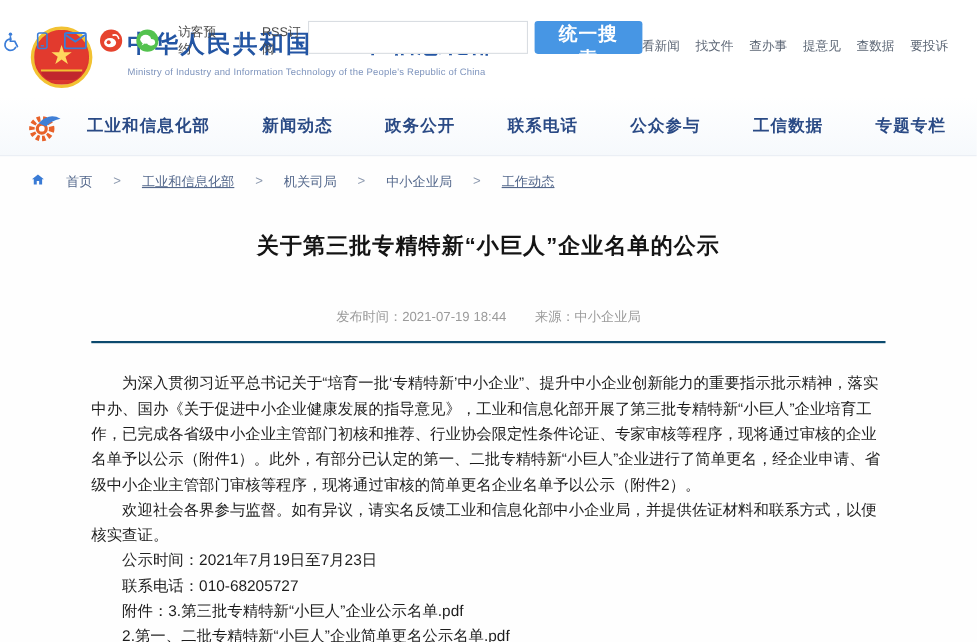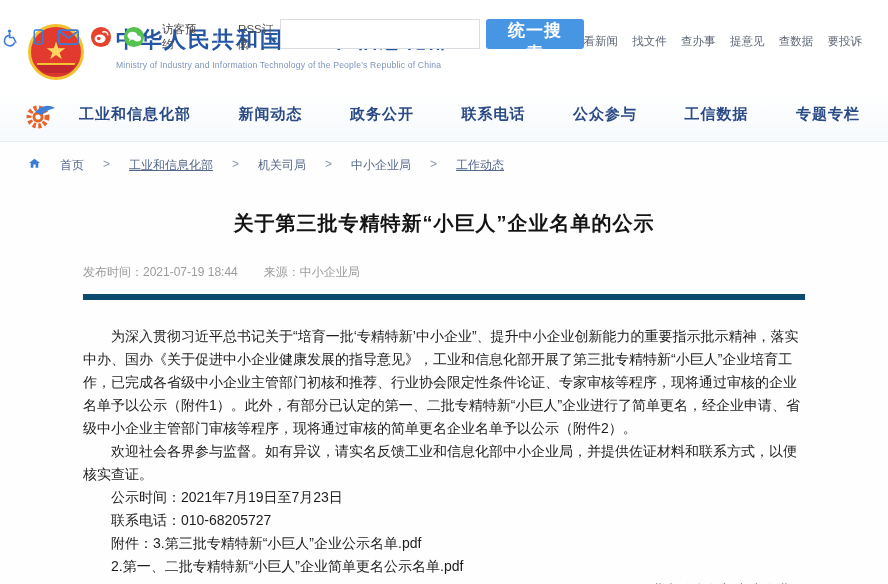--- a/index.html
+++ b/index.html
@@ -59,22 +59,22 @@
   .crumb { cursor:pointer; }
   .crumb.u { text-decoration:underline; }
   .crumb-sep { color:#8a97ad; }
   
   .article { width:722px; margin:0 auto; }
   .article-title {
     text-align:center; font-size:20px; font-weight:bold; color:#141414;
     margin-top:26px; letter-spacing:1px;
   }
   .article-meta {
-    font-size:12px; color:#9b9b9b; margin-top:27px;
-    padding-bottom:13px; border-bottom:6px solid #0c4a6e;
+    text-align:center; font-size:12px; color:#9b9b9b; margin-top:43px;
+    padding-bottom:13px; border-bottom:2px solid #0c4a6e;
   }
   .article-meta .gap { display:inline-block; width:26px; }
   .article-body { margin-top:25px; font-size:14px; line-height:23px; color:#1d1d1d; font-weight:500; }
   .article-body p { text-indent:2em; }
   .attach-2 { text-indent:9.3em; }
   .signature { text-align:right; font-size:14px; color:#333; margin-top:4px; font-weight:500; }
 </style>
 </head>
 <body>
 

